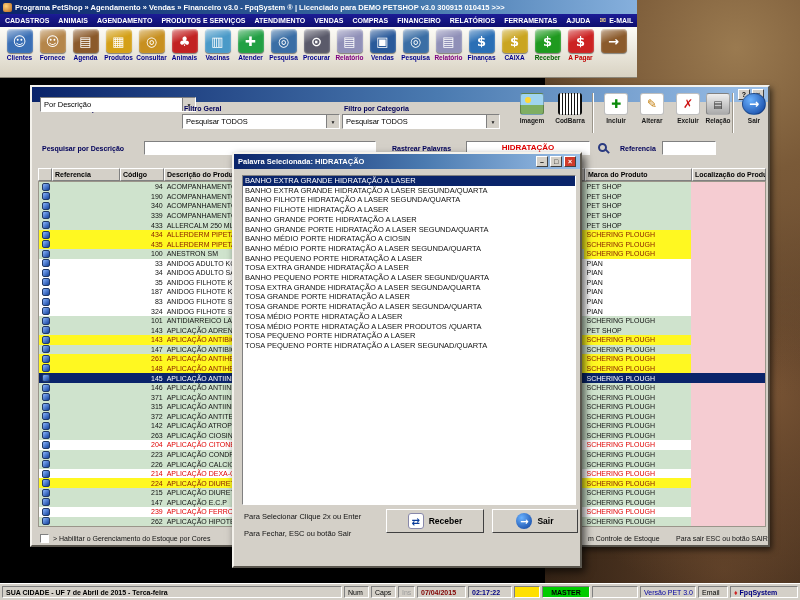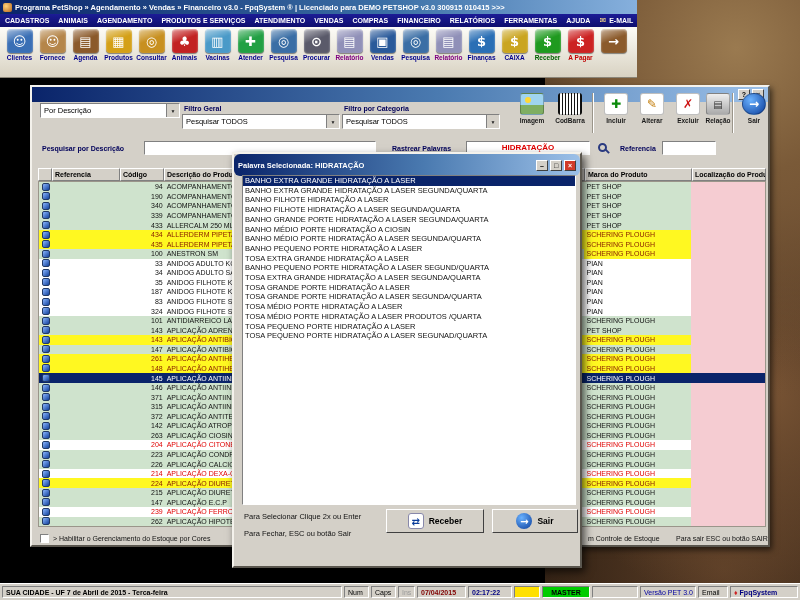--- a/index.html
+++ b/index.html
@@ -92,23 +92,23 @@
   .row-selected .cell-pink { background:#0a246a; }
   .row-ico { width:8px; height:8px; border-radius:2px; background:linear-gradient(135deg,#8ab6ff,#12409a); border:1px solid #223a66; margin:0 auto; }
 
   
   .wfoot { position:absolute; font-size:7px; color:#111; white-space:nowrap; }
   .chk { position:absolute; width:9px; height:9px; background:#fff; border:1px solid; border-color:#808080 #fff #fff #808080; }
 
   
   #modal { position:absolute; left:232px; top:152px; width:350px; height:416px; z-index:3;
     background:#d4d0c8; border:2px solid; border-color:#f4f2ec #5a564e #5a564e #f4f2ec; box-shadow:3px 4px 8px rgba(0,0,0,.65); }
-  .mtitle { position:absolute; left:0; top:0; right:0; height:22px;
+  .mtitle { position:absolute; left:0; top:0; right:0; height:15px;
     background:linear-gradient(90deg,#0a246a,#4a7ab0 55%,#9cc0e8); color:#fff; font-size:7.5px; font-weight:bold;
-    display:flex; align-items:center; padding:0 4px;border-radius:6px; }
+    display:flex; align-items:center; padding:0 4px; }
   #mlist { position:absolute; left:8px; top:21px; width:334px; height:330px; background:#fff;
     border:1px solid; border-color:#808080 #fff #fff #808080; overflow:hidden; }
   .mitem { font-size:7.5px; line-height:9.7px; padding-left:2px; white-space:nowrap; overflow:hidden; color:#111; cursor:default; }
   .mitem.sel { background:#0a246a; color:#fff; }
   .mhint { position:absolute; font-size:7.5px; color:#111; white-space:nowrap; }
   .mbtn { position:absolute; height:24px; background:#d4d0c8; border:1px solid; border-color:#fff #404040 #404040 #fff;
     display:flex; align-items:center; justify-content:center; gap:5px; font-size:8.5px; font-weight:bold; cursor:pointer; }
   .mbtn .bico { width:16px; height:16px; border-radius:3px; background:#fff; border:1px solid #88a;
     display:flex; align-items:center; justify-content:center; font-family:"DejaVu Sans",sans-serif; color:#0a3c9a; font-size:10px; font-weight:bold; }
   .mbtn .bico.round { border-radius:50%; background:radial-gradient(circle at 35% 30%,#6ab2ff,#0a3c9a); color:#fff; border:none; }
@@ -230,21 +230,21 @@
 
   <div id="win">
     <div class="wtitle">
       <span class="wt-btns">
         <span class="wbtn">?</span>
         <span class="wbtn">×</span>
       </span>
     </div>
 
     <div class="flabel" style="left:10px;top:18px">Ordenar a Pesquisa</div>
-    <div class="combo" style="left:8px;top:16px;width:140px">
+    <div class="combo" style="left:8px;top:10px;width:156px">
       <span>Por Descrição</span>
       <span class="arrow">▼</span>
     </div>
     <div class="flabel" style="left:152px;top:18px">Filtro Geral</div>
     <div class="combo" style="left:150px;top:27px;width:158px">
       <span>Pesquisar TODOS</span>
       <span class="arrow">▼</span>
     </div>
     <div class="flabel" style="left:312px;top:18px">Filtro por Categoria</div>
     <div class="combo" style="left:310px;top:27px;width:158px">
@@ -675,22 +675,23 @@
       <span>Palavra Selecionada: HIDRATAÇÃO</span>
       <span class="wt-btns">
         <span class="wbtn">–</span>
         <span class="wbtn">□</span>
         <span class="wbtn red">×</span>
       </span>
     </div>
     <div id="mlist">
         <div class="mitem sel">BANHO EXTRA GRANDE HIDRATAÇÃO A LASER</div>
         <div class="mitem">BANHO EXTRA GRANDE HIDRATAÇÃO A LASER SEGUNDA/QUARTA</div>
+        <div class="mitem">BANHO FILHOTE HIDRATAÇÃO A LASER SEGUNDA/QUARTA</div>
         <div class="mitem">BANHO FILHOTE HIDRATAÇÃO A LASER</div>
-        <div class="mitem">BANHO FILHOTE HIDRATAÇÃO A LASER SEGUNDA/QUARTA</div>
+        <div class="mitem">BANHO GRANDE PORTE HIDRATAÇÃO A LASER</div>
         <div class="mitem">BANHO GRANDE PORTE HIDRATAÇÃO A LASER SEGUNDA/QUARTA</div>
         <div class="mitem">BANHO MÉDIO PORTE HIDRATAÇÃO A CIOSIN</div>
         <div class="mitem">BANHO MÉDIO PORTE HIDRATAÇÃO A LASER SEGUNDA/QUARTA</div>
         <div class="mitem">BANHO PEQUENO PORTE HIDRATAÇÃO A LASER</div>
         <div class="mitem">TOSA EXTRA GRANDE HIDRATAÇÃO A LASER</div>
         <div class="mitem">BANHO PEQUENO PORTE HIDRATAÇÃO A LASER SEGUND/QUARTA</div>
         <div class="mitem">TOSA EXTRA GRANDE HIDRATAÇÃO A LASER SEGUNDA/QUARTA</div>
         <div class="mitem">TOSA GRANDE PORTE HIDRATAÇÃO A LASER</div>
         <div class="mitem">TOSA GRANDE PORTE HIDRATAÇÃO A LASER SEGUNDA/QUARTA</div>
         <div class="mitem">TOSA MÉDIO PORTE HIDRATAÇÃO A LASER</div>

